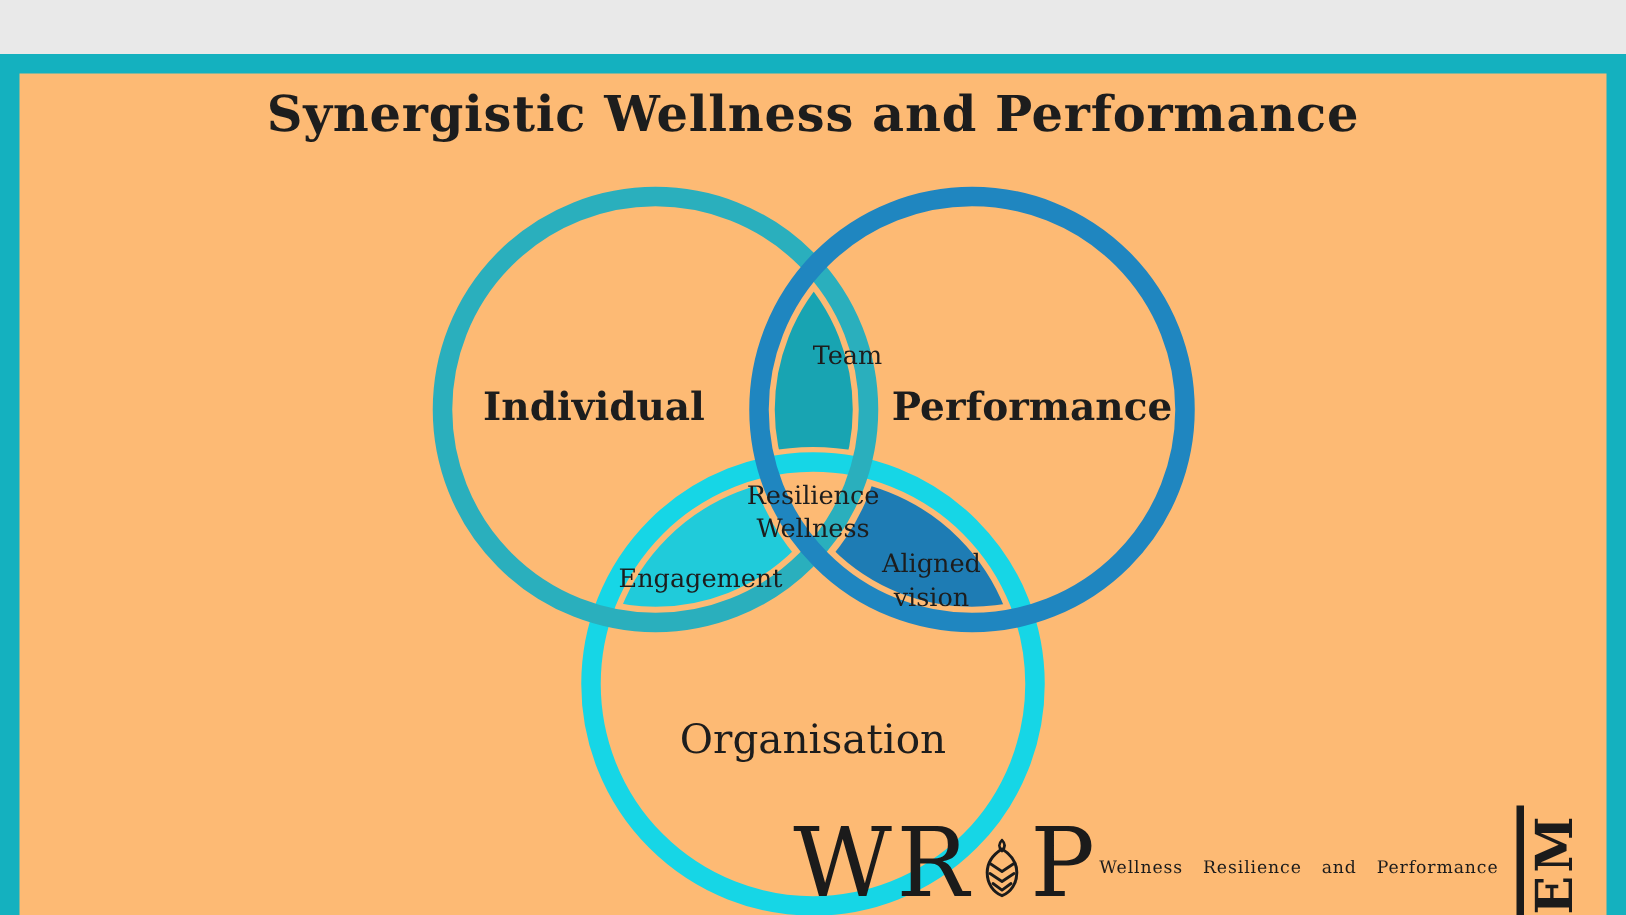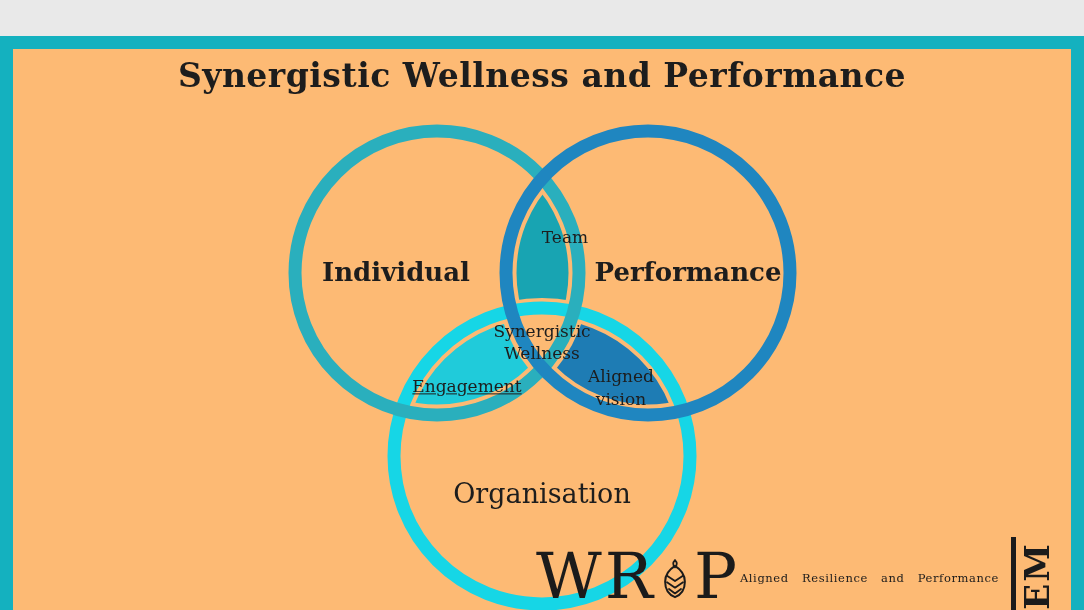--- a/index.html
+++ b/index.html
@@ -20,21 +20,21 @@
     position:absolute;transform:translate(-50%,-50%);text-align:center;
     z-index:10;white-space:nowrap;line-height:1.25;
   }
   .lbl-big{font-size:26px;font-weight:bold;}
   .lbl-small{font-size:17px;}
   .lbl-individual{left:396px;top:236px;}
   .lbl-department{left:688px;top:236px;}
   .lbl-organisation{left:542px;top:458px;font-size:27px;}
   .lbl-team{left:541px;top:202px;padding-left:48px;}
   .lbl-center{left:542px;top:306px;line-height:22px;}
-  .lbl-engagement{left:467px;top:351px;text-decoration:underline;}
+  .lbl-engagement{left:467px;top:351px;}
   .lbl-aligned{left:621px;top:352px;line-height:23px;}
   .logo{
     position:absolute;right:26px;bottom:30px;z-index:10;color:#1b1b1b;
     display:flex;align-items:center;
   }
   .logo-left{display:flex;flex-direction:row;align-items:center;}
   .logo-main{display:flex;align-items:center;font-size:64px;line-height:1;letter-spacing:3px;}
   .logo-hop{margin:6px 4px 0 4px;}
   .logo-tagline{
     margin-top:3px;font-size:11.5px;letter-spacing:0.6px;word-spacing:9px;white-space:nowrap;
@@ -105,21 +105,21 @@
 
   <div class="title">Synergistic Wellness and Performance</div>
 
   <div class="venn-label lbl-big lbl-individual">Individual</div>
   <div class="venn-label lbl-big lbl-department">Performance</div>
   <div class="venn-label lbl-organisation venn-label">Organisation</div>
 
   <div class="venn-label lbl-small lbl-team">Team</div>
 
   <div class="venn-label lbl-small lbl-center">
-    <span>Synergistic</span><br>
+    <span>Resilience</span><br>
     <span>Wellness</span>
   </div>
 
   <div class="venn-label lbl-small lbl-engagement">Engagement</div>
 
   <div class="venn-label lbl-small lbl-aligned">
     <span>Aligned</span><br>
     <span>vision</span>
   </div>
 
@@ -129,21 +129,21 @@
         <span>WR</span>
         <svg class="logo-hop" width="30" height="40" viewBox="0 0 22 30">
           <path d="M11 0.8 C 12.8 2.6 12.8 4.4 11 6.2 C 9.2 4.4 9.2 2.6 11 0.8 Z" fill="none" stroke="#1b1b1b" stroke-width="1.3"></path>
           <path d="M11 5.2 C 6.2 8.2 3.6 12.2 3.6 17 C 3.6 22.6 6.6 26.8 11 28.6 C 15.4 26.8 18.4 22.6 18.4 17 C 18.4 12.2 15.8 8.2 11 5.2 Z" fill="none" stroke="#1b1b1b" stroke-width="1.5"></path>
           <path d="M5 12.5 L11 16.5 L17 12.5" fill="none" stroke="#1b1b1b" stroke-width="1.4" stroke-linejoin="round" stroke-linecap="round"></path>
           <path d="M5 17.5 L11 21.5 L17 17.5" fill="none" stroke="#1b1b1b" stroke-width="1.4" stroke-linejoin="round" stroke-linecap="round"></path>
           <path d="M6.5 22.5 L11 25.8 L15.5 22.5" fill="none" stroke="#1b1b1b" stroke-width="1.4" stroke-linejoin="round" stroke-linecap="round"></path>
         </svg>
         <span>P</span>
       </div>
-      <div class="logo-tagline">Aligned Resilience and Performance</div>
+      <div class="logo-tagline">Wellness Resilience and Performance</div>
     </div>
     <div class="logo-bar"></div>
     <div class="logo-em-wrap">
       <span class="logo-em">EM</span>
     </div>
   </div>
 
   <div class="frame"></div>
 </div>
 

